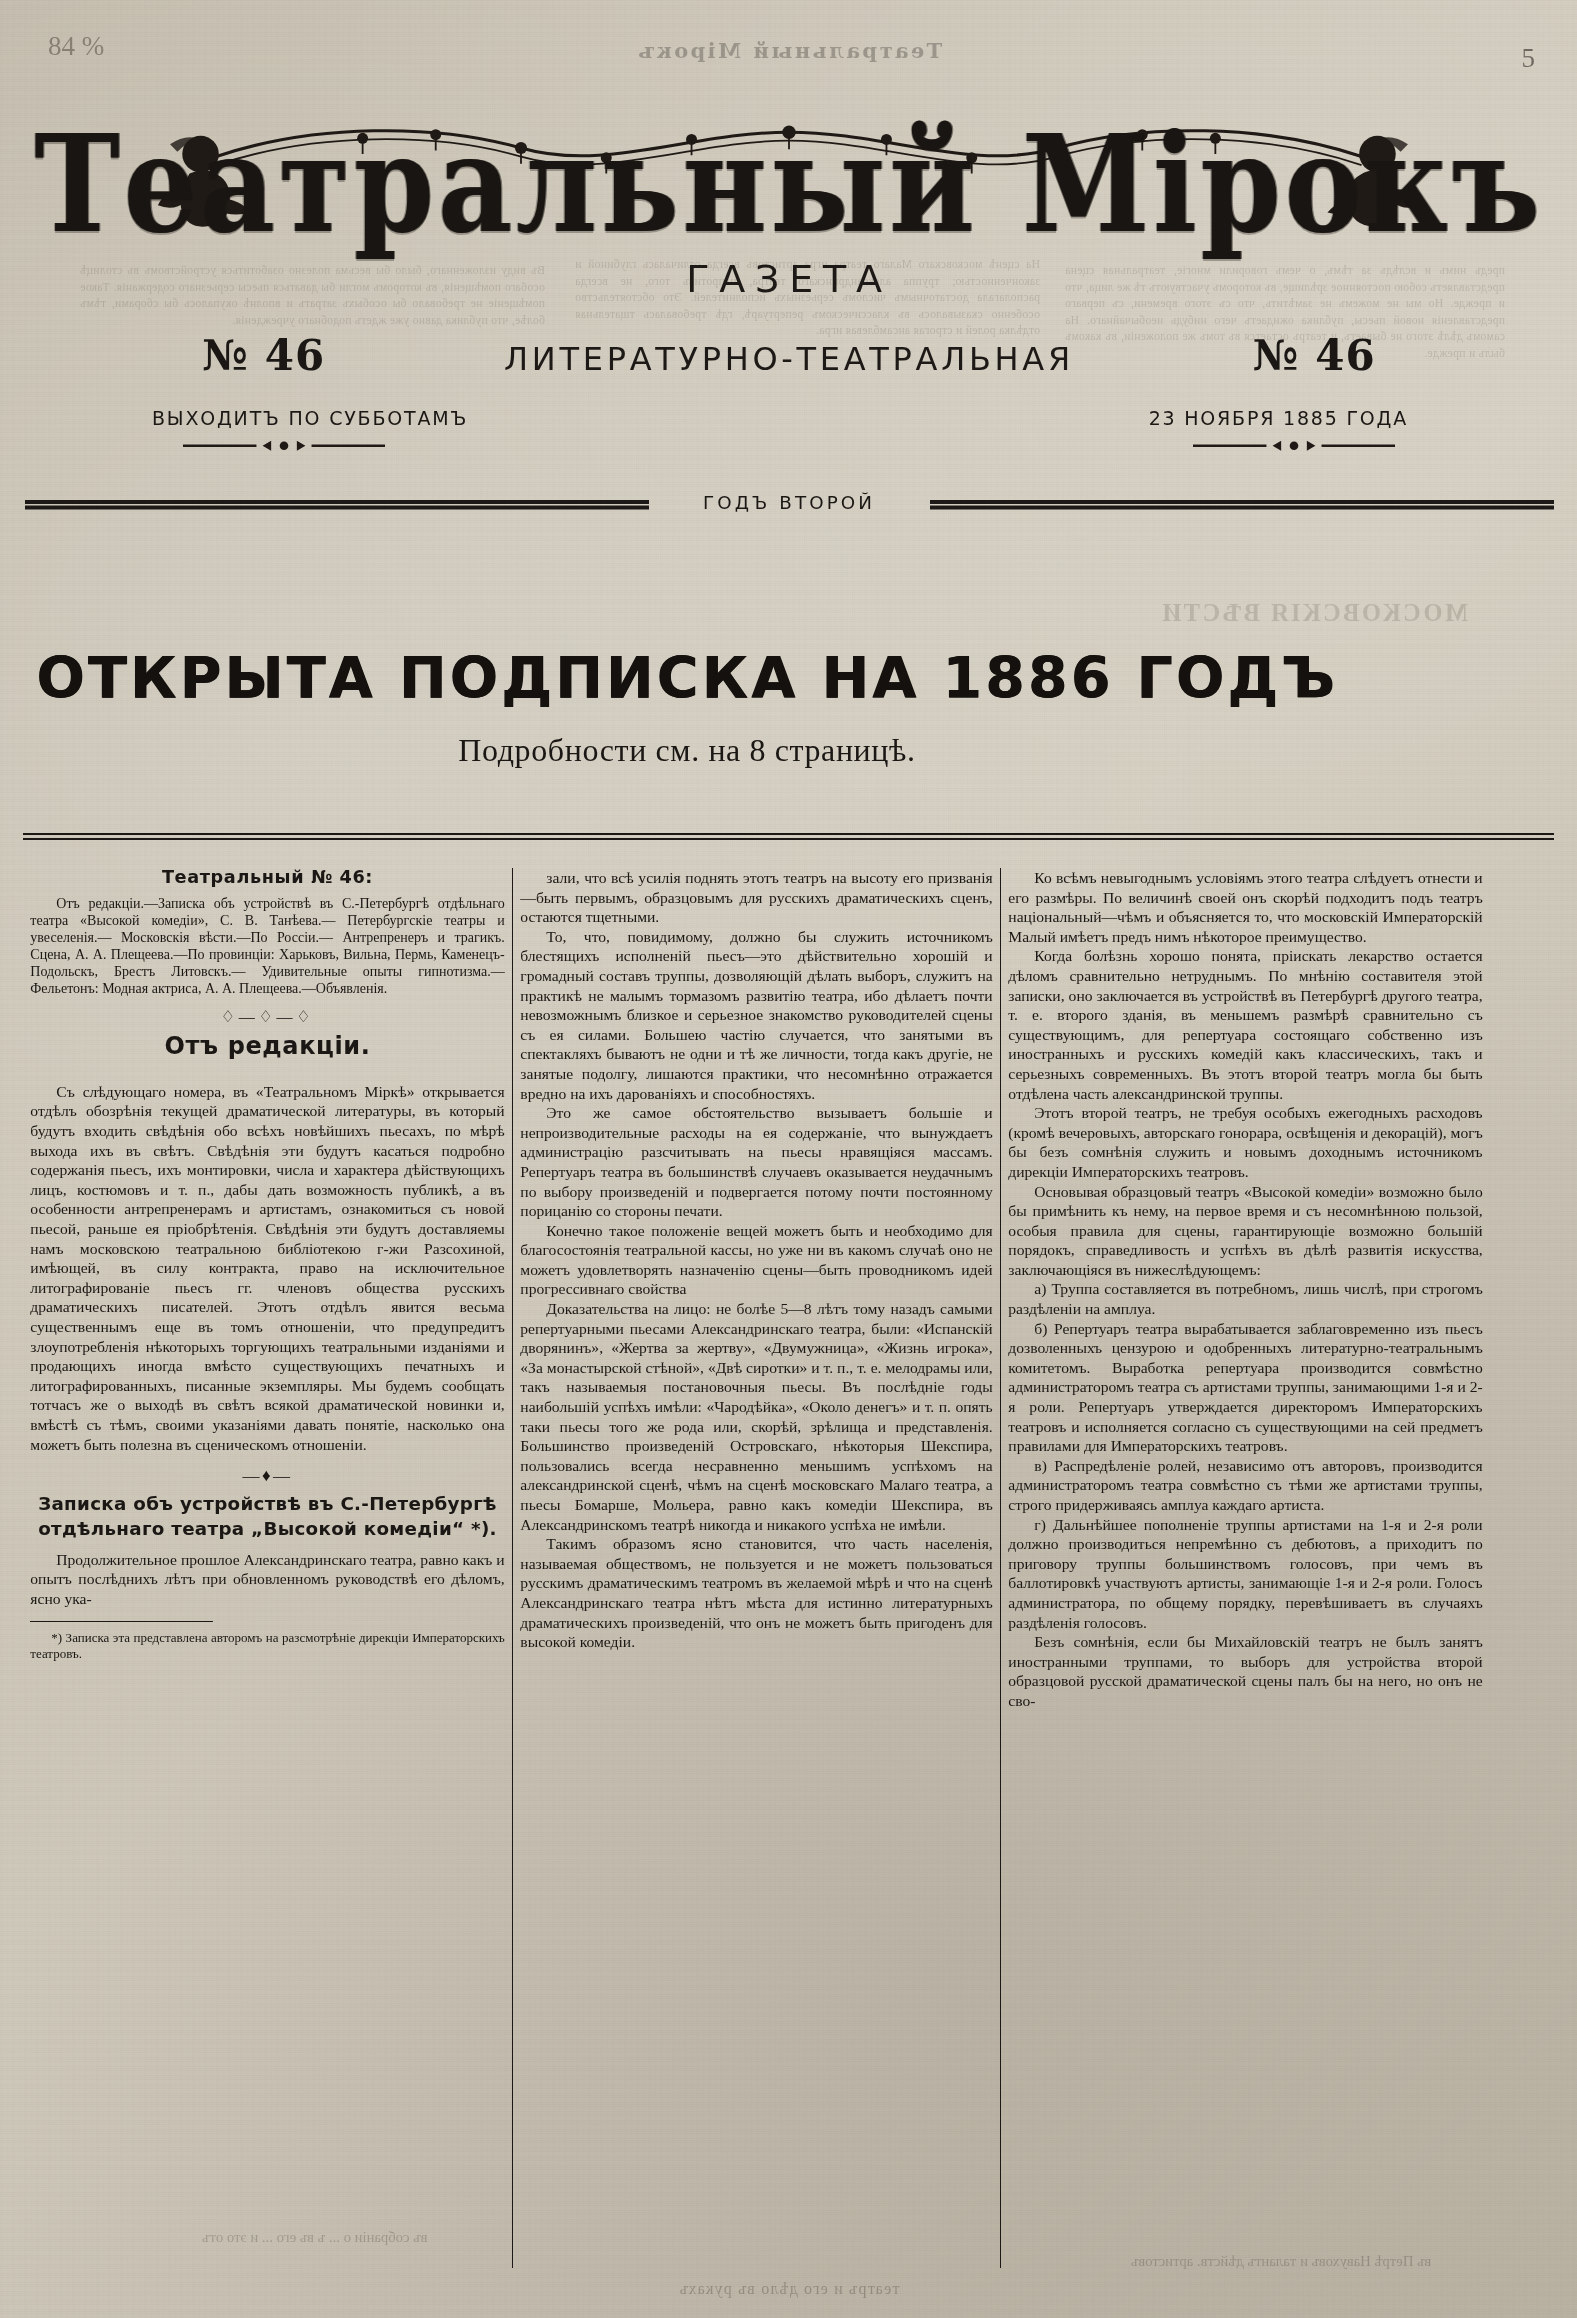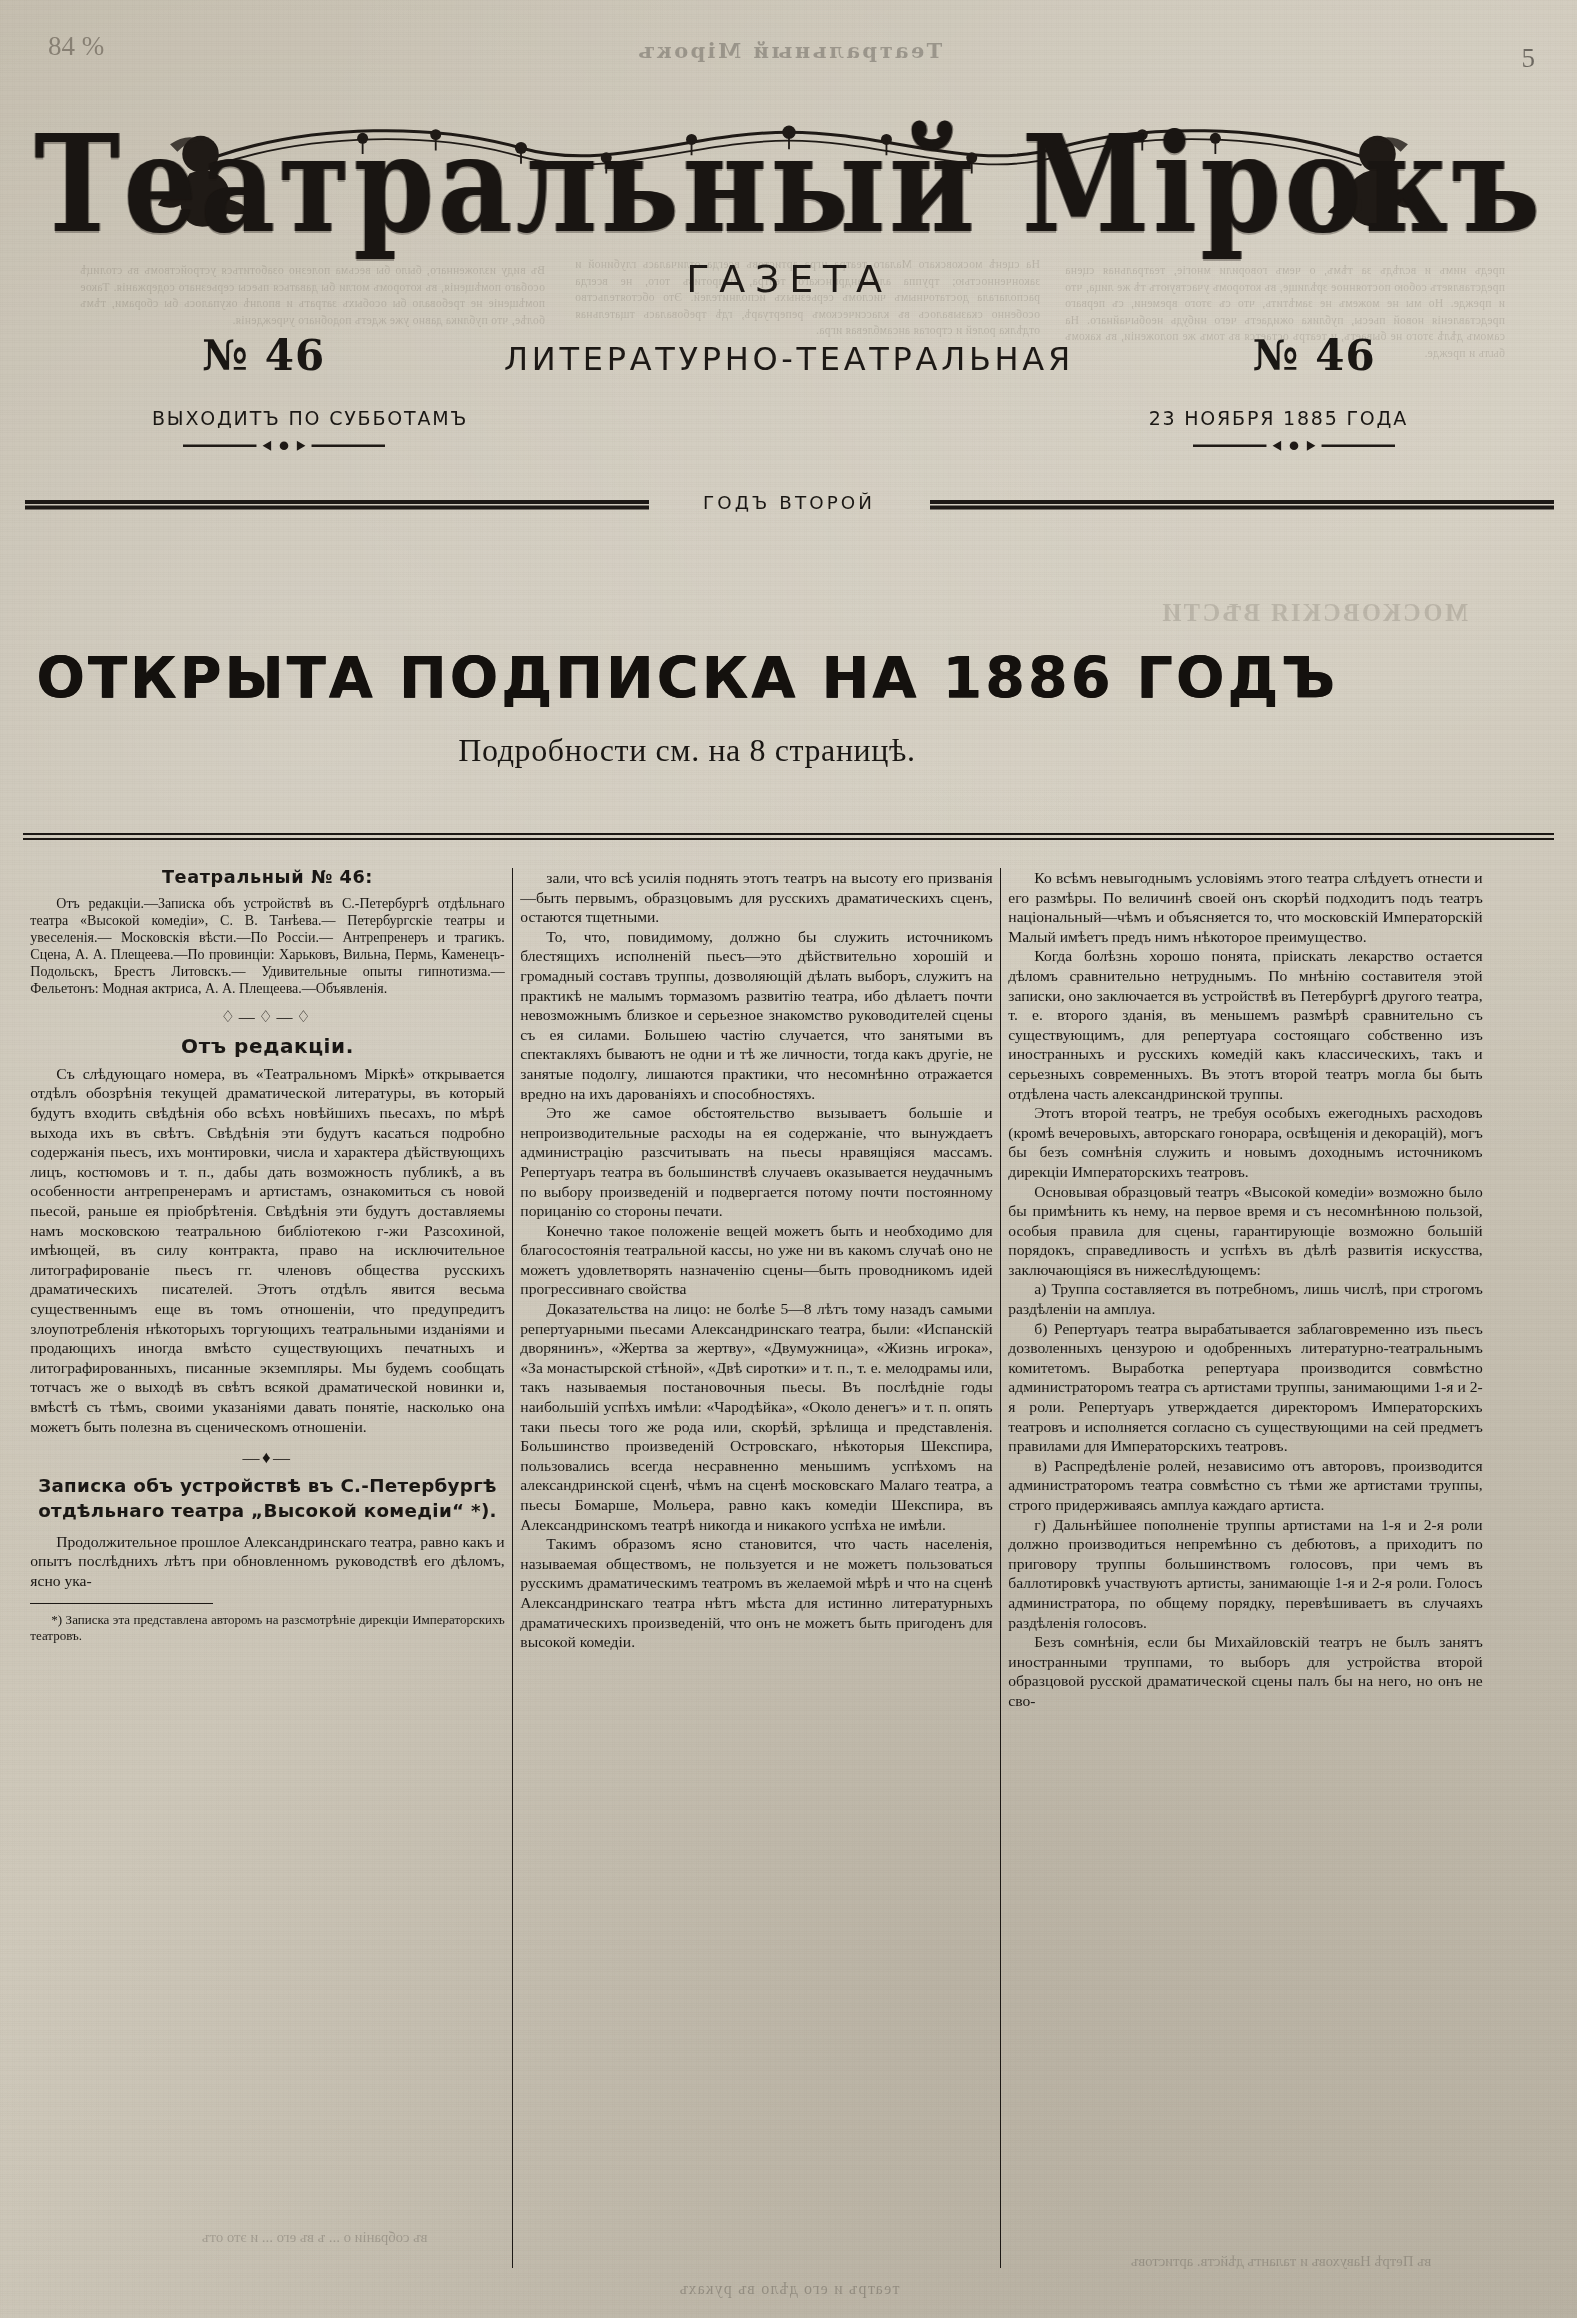--- a/index.html
+++ b/index.html
@@ -248,23 +248,23 @@
   .sep-orn {
     text-align: center;
     margin: 9.8px 0 11px;
     font-size: 16px;
     letter-spacing: 3.7px;
   }
   .sec-head {
     text-align: center;
     font-family: "DejaVu Sans", sans-serif;
     font-weight: bold;
-    font-size: 20px;
+    font-size: 24px;
     letter-spacing: 0.6px;
-    margin: 11px 0 7px;
+    margin: 11px 0 25px;
   }
   .sec-head2 {
     text-align: center;
     font-family: "DejaVu Sans", sans-serif;
     font-weight: bold;
     font-size: 18.3px;
     line-height: 24.5px;
     letter-spacing: 0.3px;
     margin: 6.1px 0 8.6px;
   }

